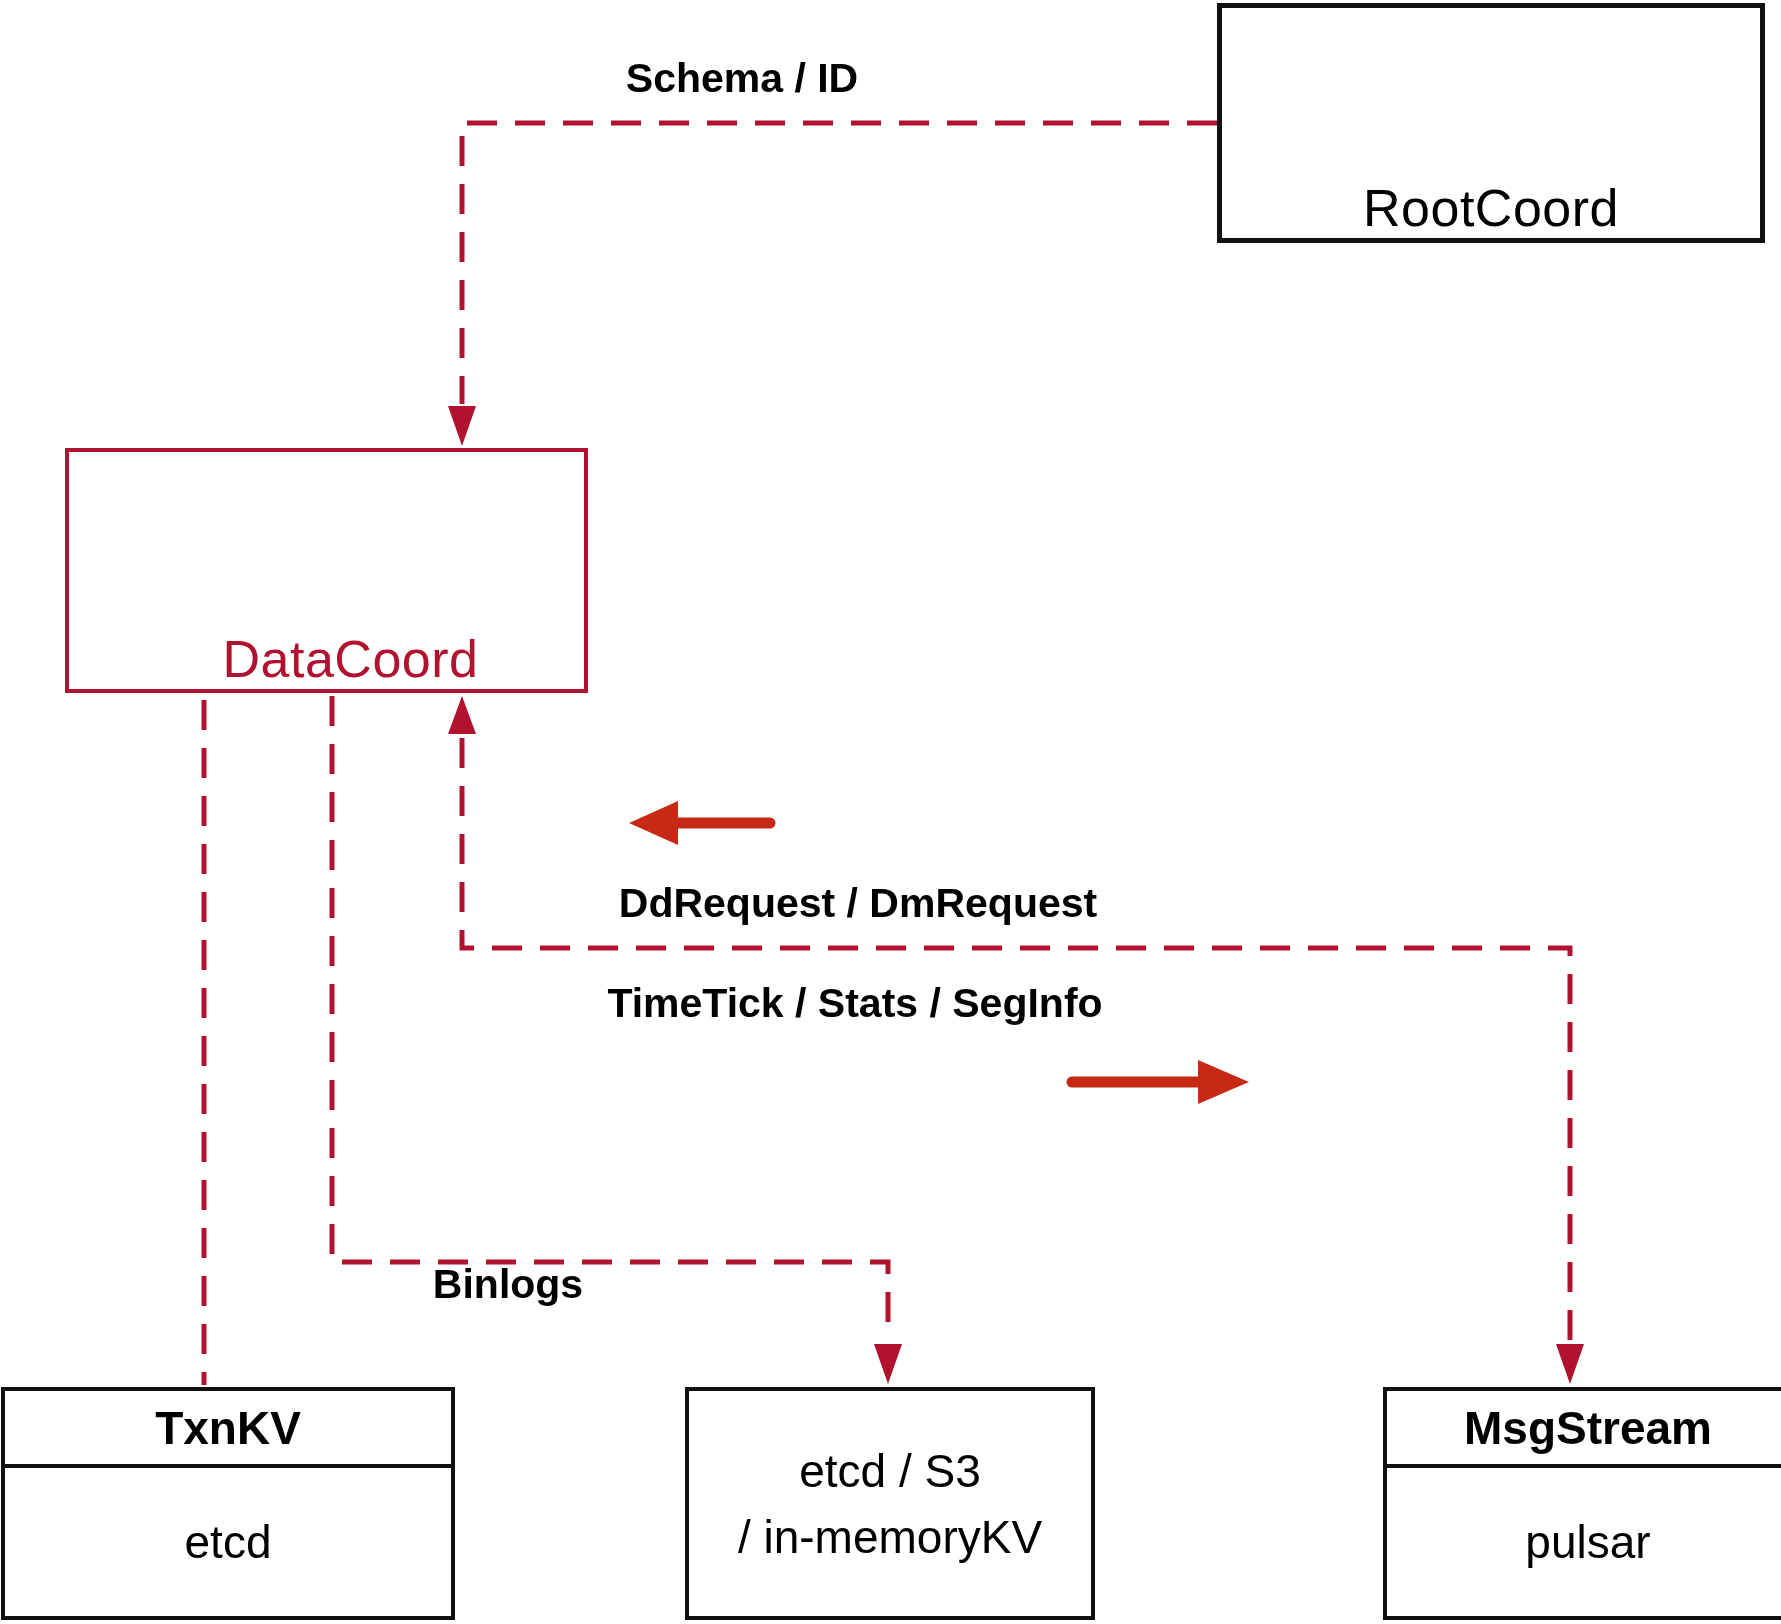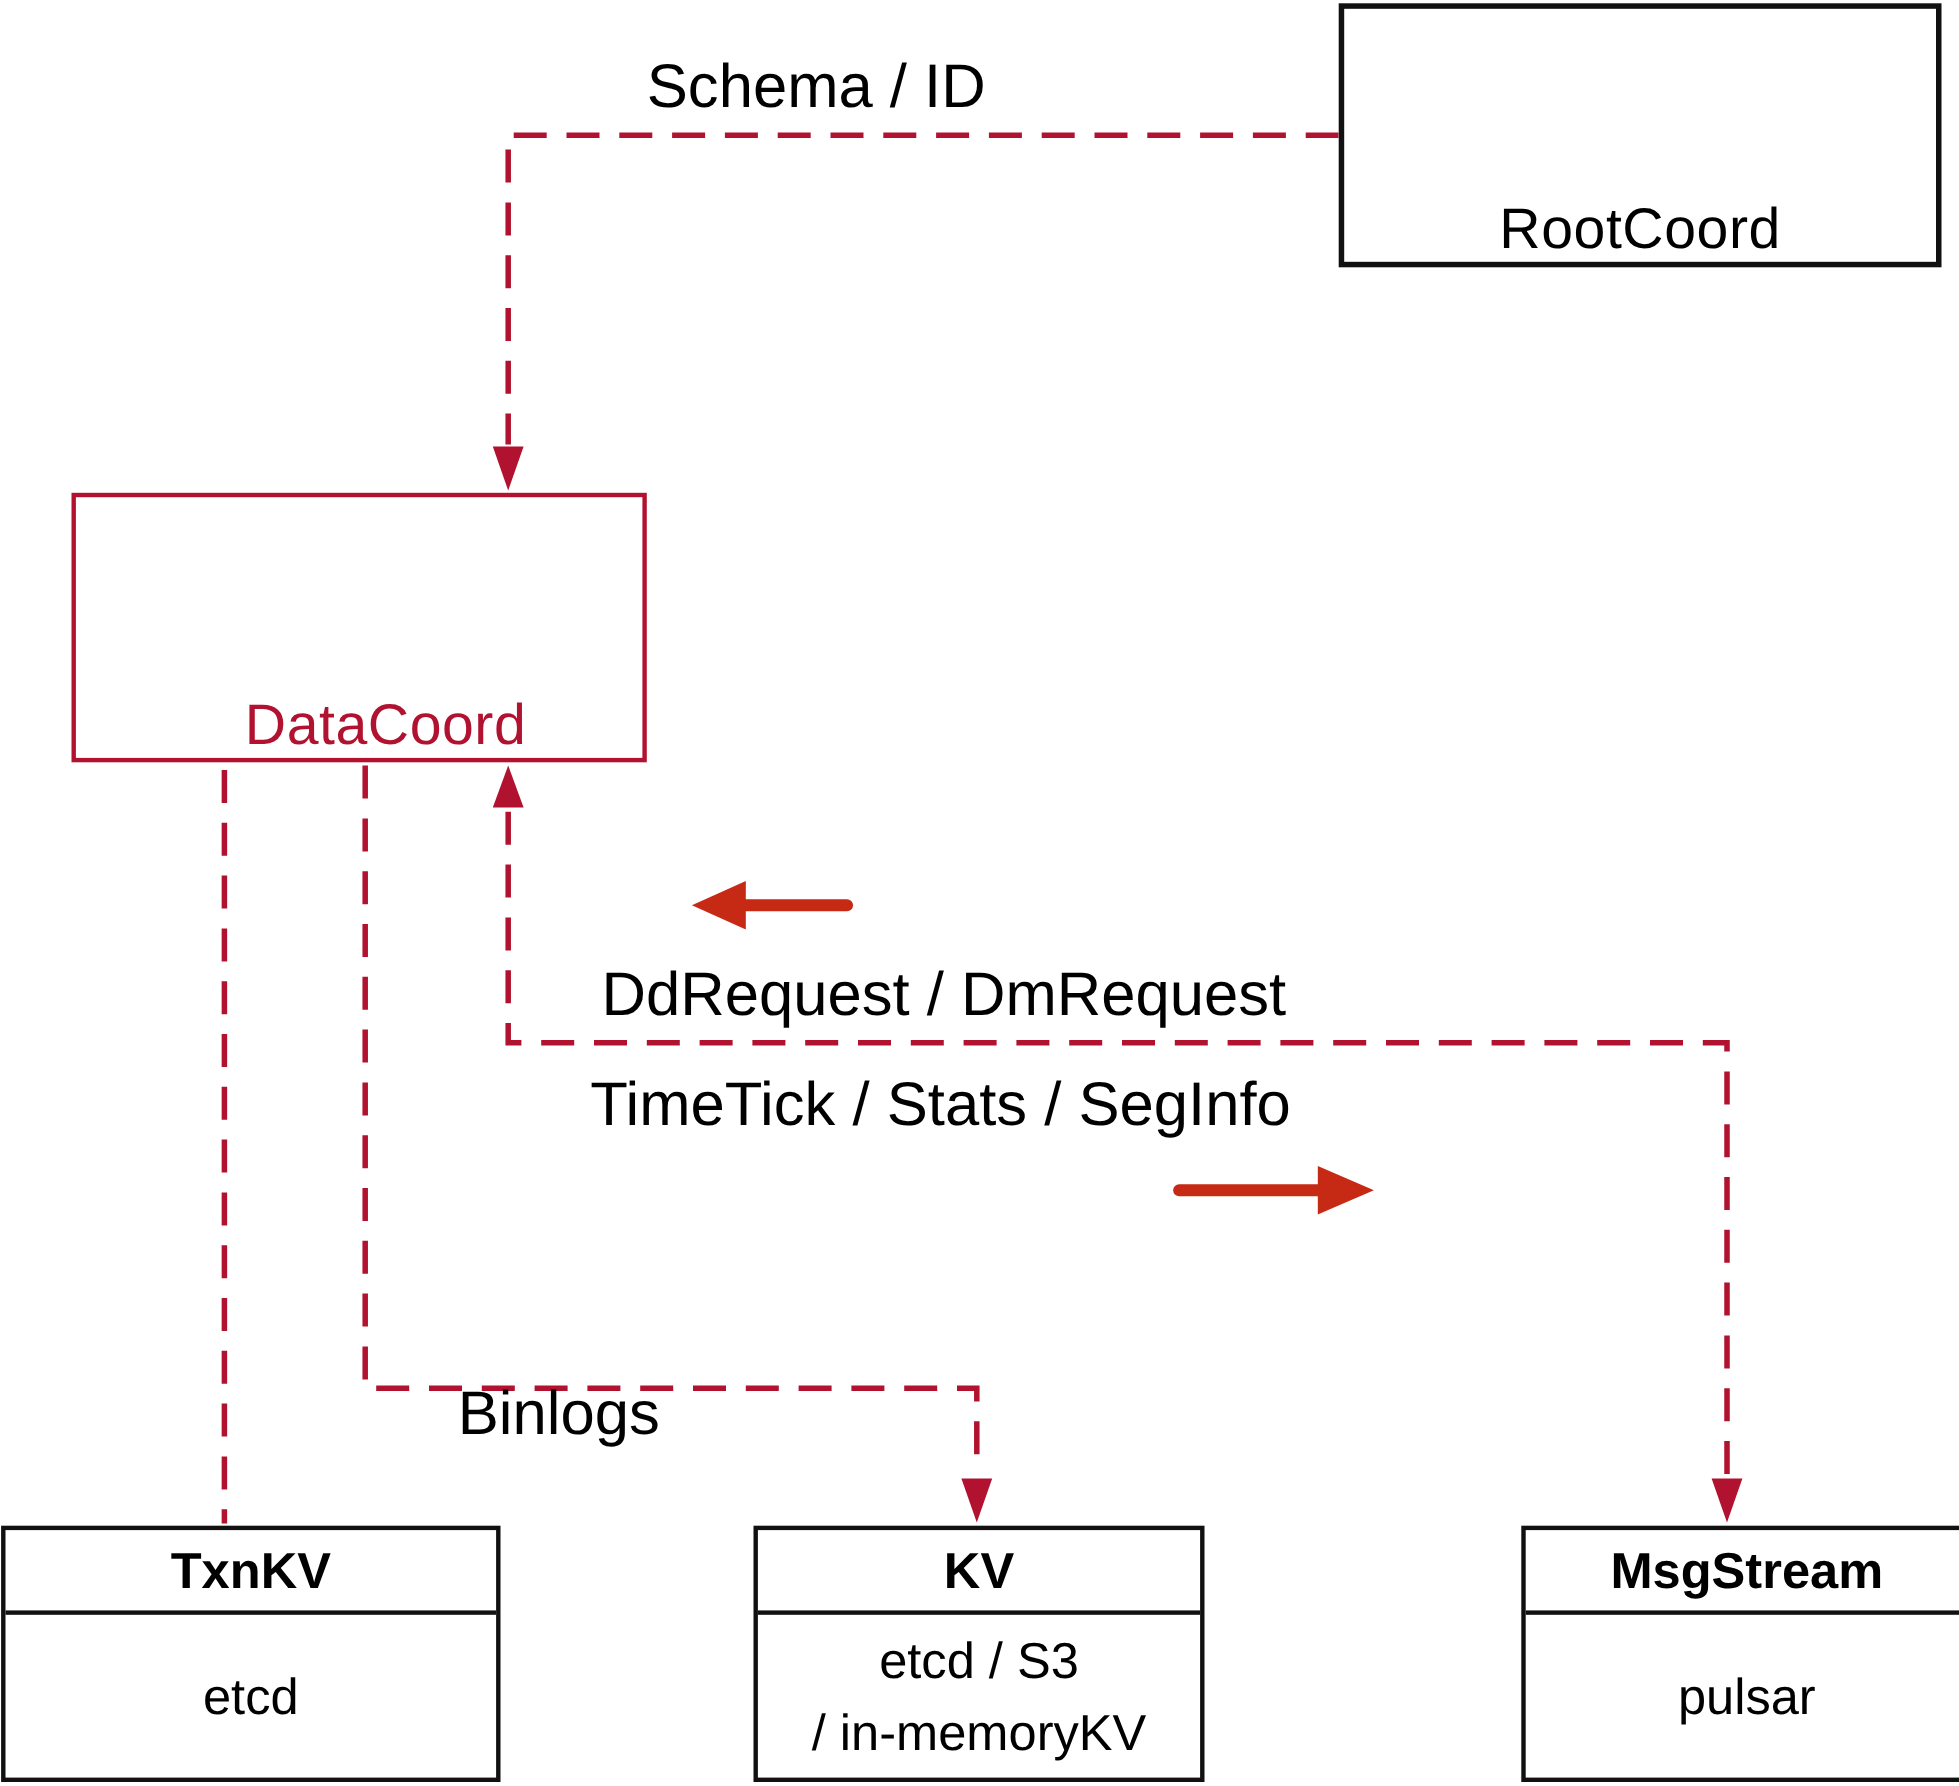--- a/index.html
+++ b/index.html
@@ -99,23 +99,24 @@
     justify-content: center;
     font-size: 46px;
     line-height: 66px;
     text-align: center;
     white-space: nowrap;
   }
 
   .edge-label {
     position: absolute;
     transform: translate(-50%, -50%);
-    font-size: 56px;
+    font-size: 41px;
     white-space: nowrap;
     color: var(--text, #000000);
+    font-weight: bold;
   }
   #label-schema-id   { left: 742px;  top: 78px;  }
   #label-dd-dm       { left: 858px;  top: 903px; }
   #label-timetick    { left: 855px;  top: 1003px; }
   #label-binlogs     { left: 508px;  top: 1284px; text-align: right; }
 </style>
 </head>
 <body>
 
 <div id="canvas">
@@ -153,21 +154,20 @@
   </div>
 
   <div class="storage-box" id="storage-txnkv">
     <div class="storage-header">TxnKV</div>
     <div class="storage-body">
       <span>etcd</span>
     </div>
   </div>
 
   <div class="storage-box" id="storage-kv">
-    <div class="storage-header">KV</div>
     <div class="storage-body">
       <span>etcd / S3</span>
       <span>/ in-memoryKV</span>
     </div>
   </div>
 
   <div class="storage-box" id="storage-msgstream">
     <div class="storage-header">MsgStream</div>
     <div class="storage-body">
       <span>pulsar</span>

